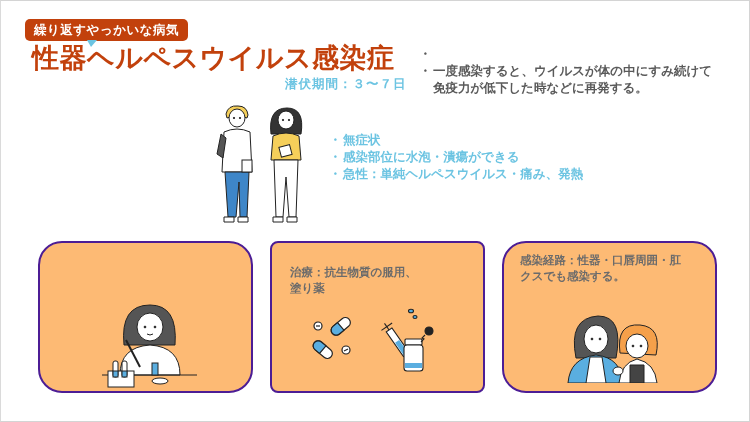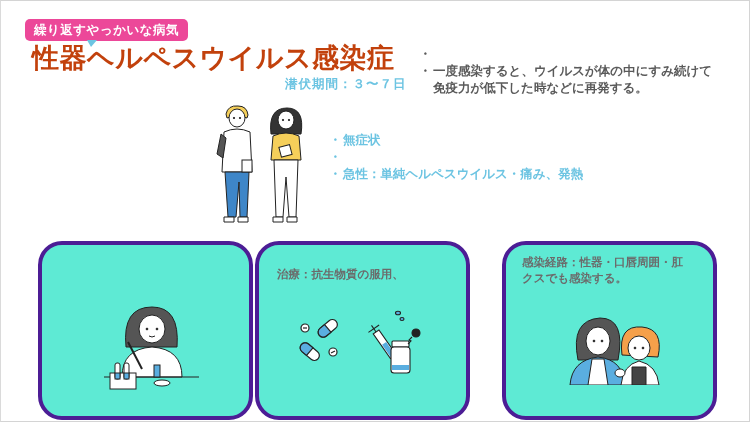--- a/index.html
+++ b/index.html
@@ -1,40 +1,40 @@
 <!DOCTYPE html>
 <html><head>
   <meta charset="utf-8">
   <style>
     * { box-sizing: border-box; margin: 0; padding: 0; }
     html, body { width: 750px; height: 422px; background: #ffffff; overflow: hidden; }
     body { font-family: "DejaVu Sans", "Liberation Sans", sans-serif; position: relative; }
     .frame { position: absolute; left: 0; top: 0; width: 750px; height: 422px; border: 1px solid #d4d4d4; border-left: 1px solid #dadada; background: #fff; }
 
-    .tag { position: absolute; left: 24px; top: 18px; height: 22px; padding: 0 9px; background: #ec4899; color: #fff; font-size: 12.5px; line-height: 22px; border-radius: 5px; letter-spacing: 0.5px; font-weight: bold; }
+    .tag { position: absolute; left: 24px; top: 18px; height: 22px; padding: 0 9px; background: #c2410c; color: #fff; font-size: 12.5px; line-height: 22px; border-radius: 5px; letter-spacing: 0.5px; font-weight: bold; }
     .tag::after { content: ""; position: absolute; left: 62px; bottom: -6px; width: 0; height: 0; border-left: 4px solid transparent; border-right: 6px solid transparent; border-top: 7px solid #6cc4e2; }
 
     .title { position: absolute; left: 31px; top: 41px; font-size: 27px; font-weight: bold; color: #c2410c; letter-spacing: 0.5px; white-space: nowrap; line-height: 32px; }
     .incubation { position: absolute; left: 284px; top: 75px; font-size: 12.5px; font-weight: bold; color: #6cc4e2; white-space: nowrap; letter-spacing: 1px; text-align: center; }
 
     .facts { position: absolute; left: 418px; top: 44px; font-size: 12.5px; font-weight: bold; color: #5a5a5a; line-height: 17px; }
     .facts .li { display: flex; }
     .facts .dot { width: 14px; flex: none; text-align: left; }
     .facts .indent { padding-left: 14px; }
 
     .symptoms { position: absolute; left: 328px; top: 130px; font-size: 12.5px; font-weight: bold; color: #6cc4e2; line-height: 17px; }
     .symptoms .li { display: flex; white-space: nowrap; }
     .symptoms .dot { width: 14px; flex: none; }
 
     .people { position: absolute; left: 215px; top: 103px; width: 90px; height: 122px; }
 
-    .card { position: absolute; top: 240px; height: 179px; border: 4px solid #4c1d95; border-radius: 24px; background: #5eead4; }
+    .card { position: absolute; top: 240px; height: 152px; border: 2px solid #4c1d95; border-radius: 24px; background: #fdba74; }
     .card-text { position: absolute; left: 18px; top: 20px; font-size: 11.5px; font-weight: bold; color: #6b6b6b; line-height: 16px; }
     .card1 { left: 37px; width: 215px; }
-    .card2 { left: 254px; width: 215px; }
+    .card2 { left: 269px; width: 215px; border-radius: 8px; }
     .card3 { left: 501px; width: 215px; }
     .card3 .card-text { left: 16px; top: 9px; }
     .card1 .card-text { top: 21px; }
     .card2 .card-text { top: 21px; }
     .illus { position: absolute; }
   </style>
 </head>
 <body>
 
 <div class="frame">
@@ -80,20 +80,21 @@
     </g>
   </svg>
 
   <div class="symptoms">
     <div class="li">
       <span class="dot">・</span>
       <span>無症状</span>
     </div>
     <div class="li">
       <span class="dot">・</span>
+      <span>感染部位に水泡・潰瘍ができる</span>
     </div>
     <div class="li">
       <span class="dot">・</span>
       <span>急性：単純ヘルペスウイルス・痛み、発熱</span>
     </div>
   </div>
 
   <div class="card card1">
     <svg class="illus" style="left:62px; top:52px;" width="95" height="95" viewBox="0 0 95 95">
       <g stroke="#222" stroke-width="1" fill="#fff">
@@ -112,20 +113,21 @@
         <rect x="20" y="66" width="5" height="16" rx="2"></rect>
         <rect x="11" y="76" width="5" height="6" fill="#5aaee0"></rect>
         <rect x="20" y="76" width="5" height="6" fill="#5aaee0"></rect>
       </g>
     </svg>
   </div>
 
   <div class="card card2">
     <div class="card-text">
       <div>治療：抗生物質の服用、</div>
+      <div>塗り薬</div>
     </div>
     <svg class="illus" style="left:38px; top:72px;" width="50" height="48" viewBox="0 0 50 48">
       <g stroke="#222" stroke-width="1.2" fill="#fff">
         <circle cx="8" cy="11" r="4"></circle>
           <line x1="6" y1="11" x2="10" y2="11"></line>
         <g transform="rotate(-40 30 12)">
           <rect x="20" y="7" width="22" height="10" rx="5"></rect>
           <path d="M20 12 a5 5 0 0 1 5 -5 h6 v10 h-6 a5 5 0 0 1 -5 -5z" fill="#5aaee0"></path>
         </g>
         <g transform="rotate(40 12 34)">

